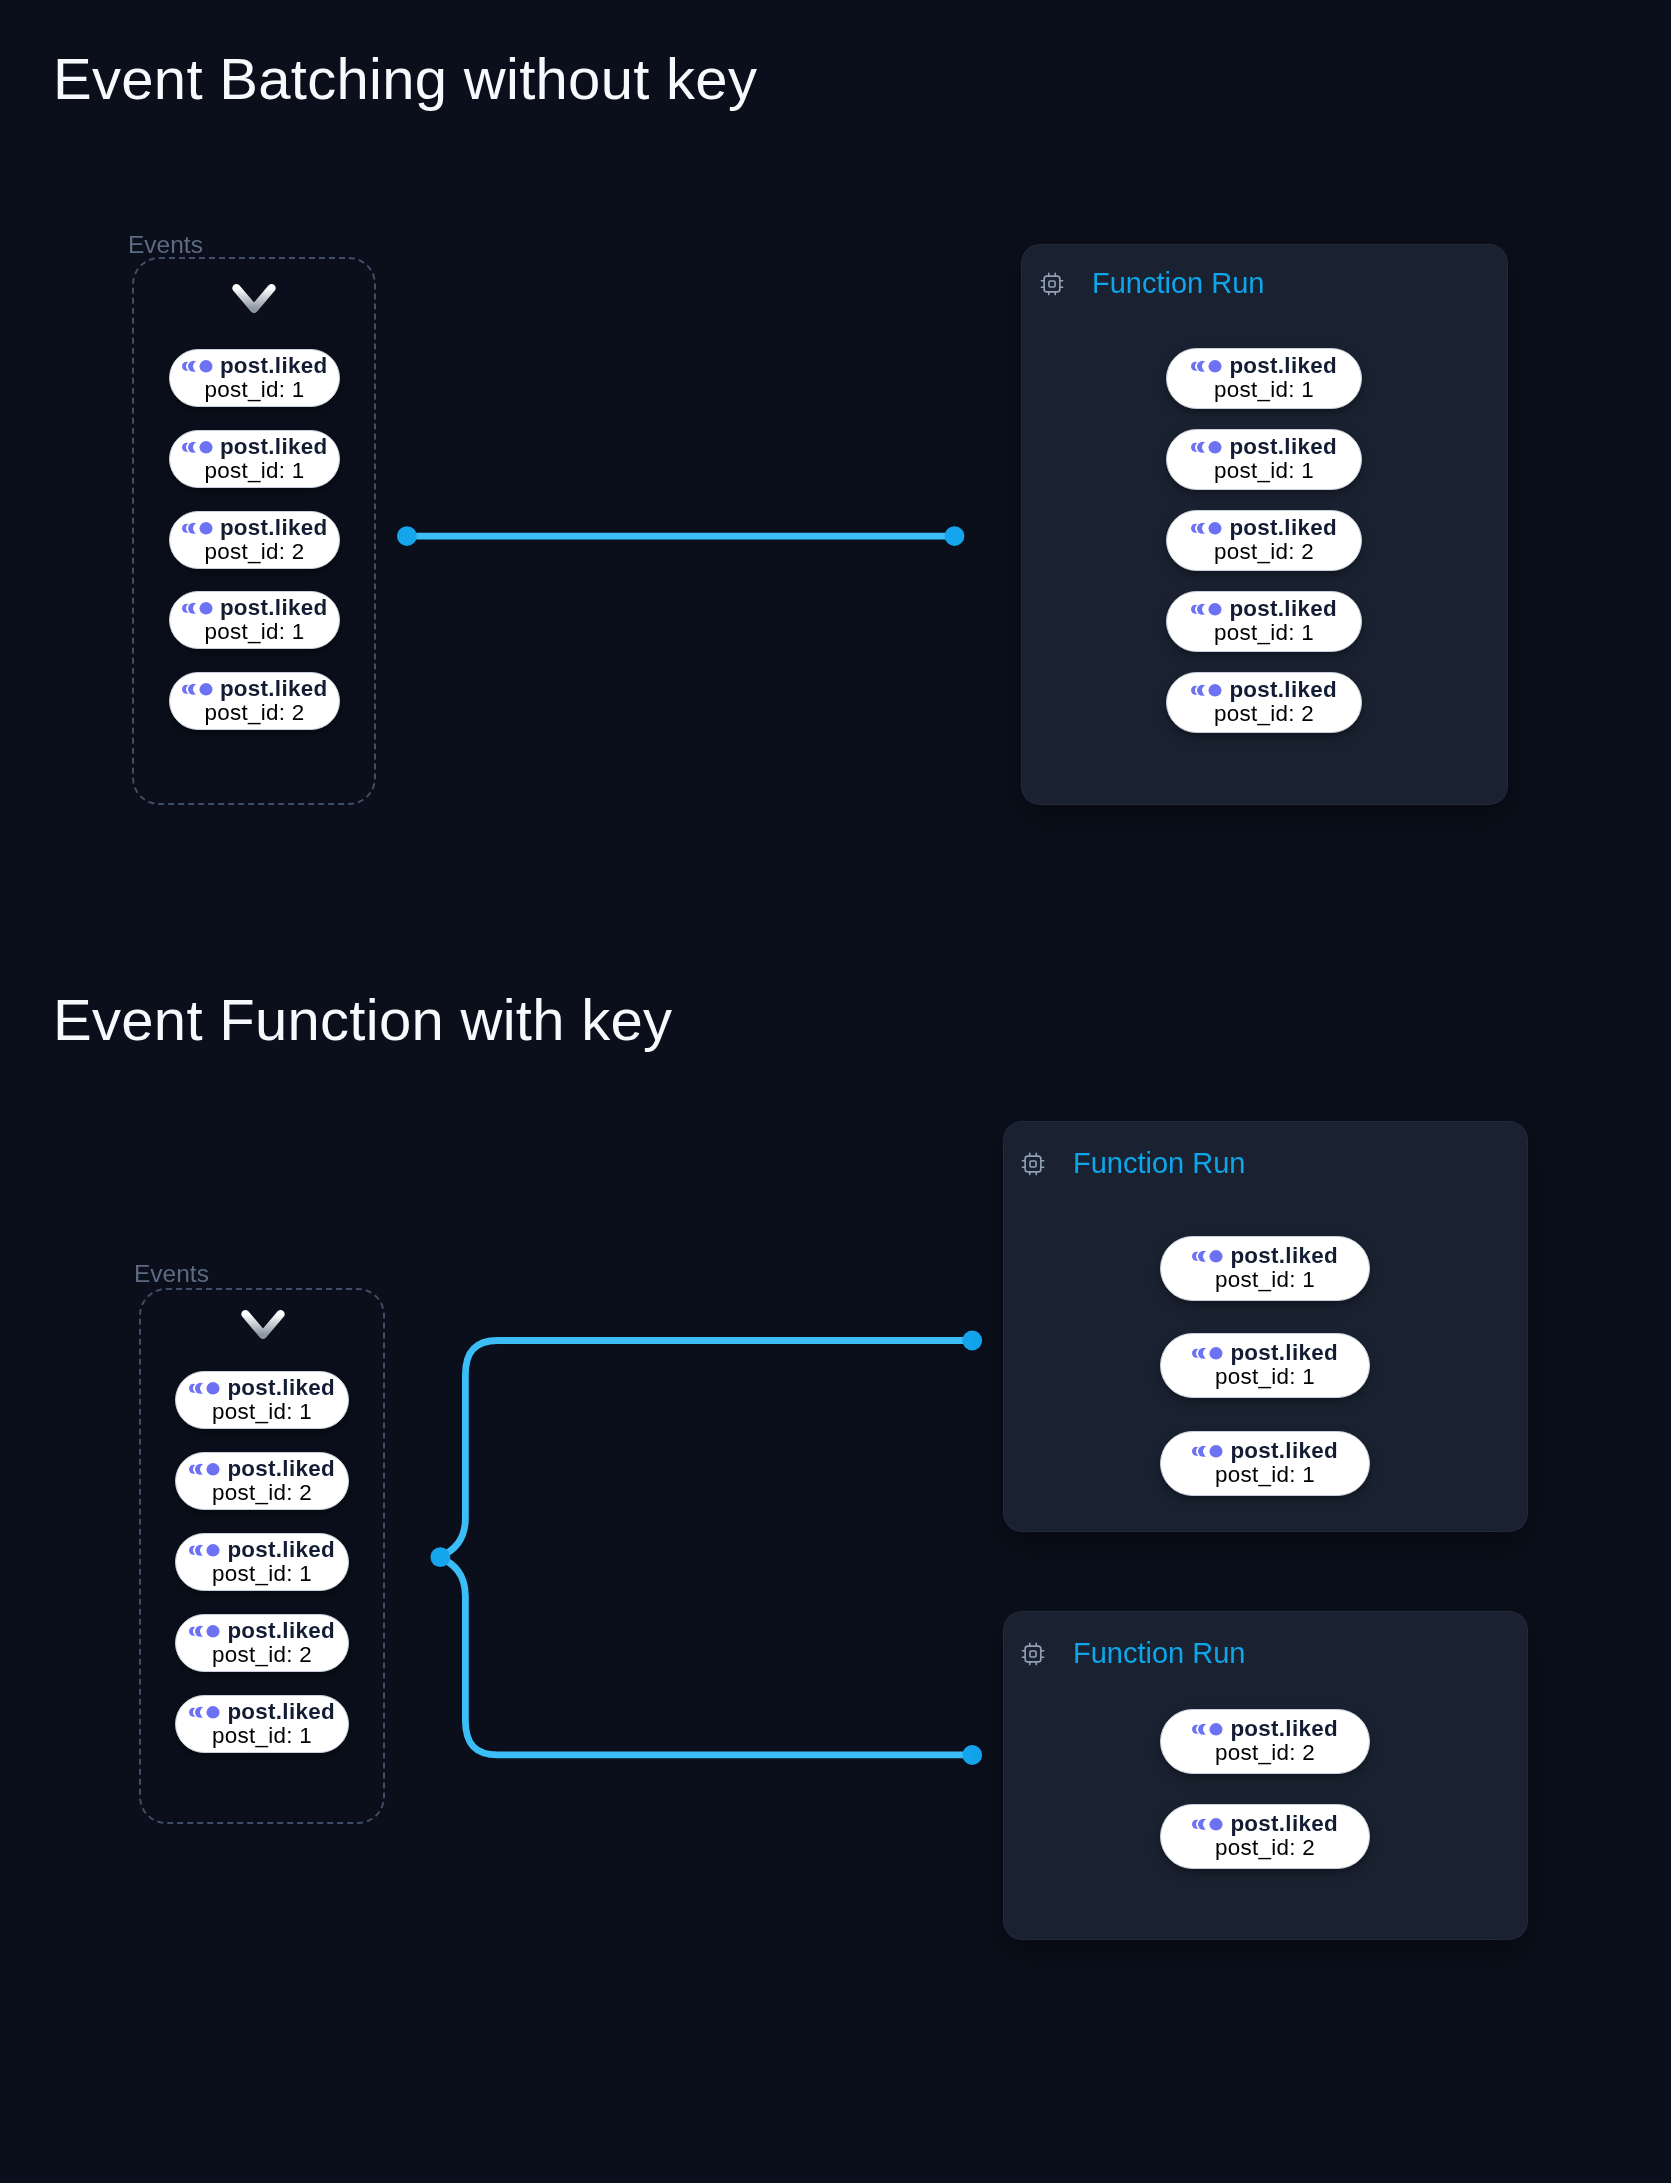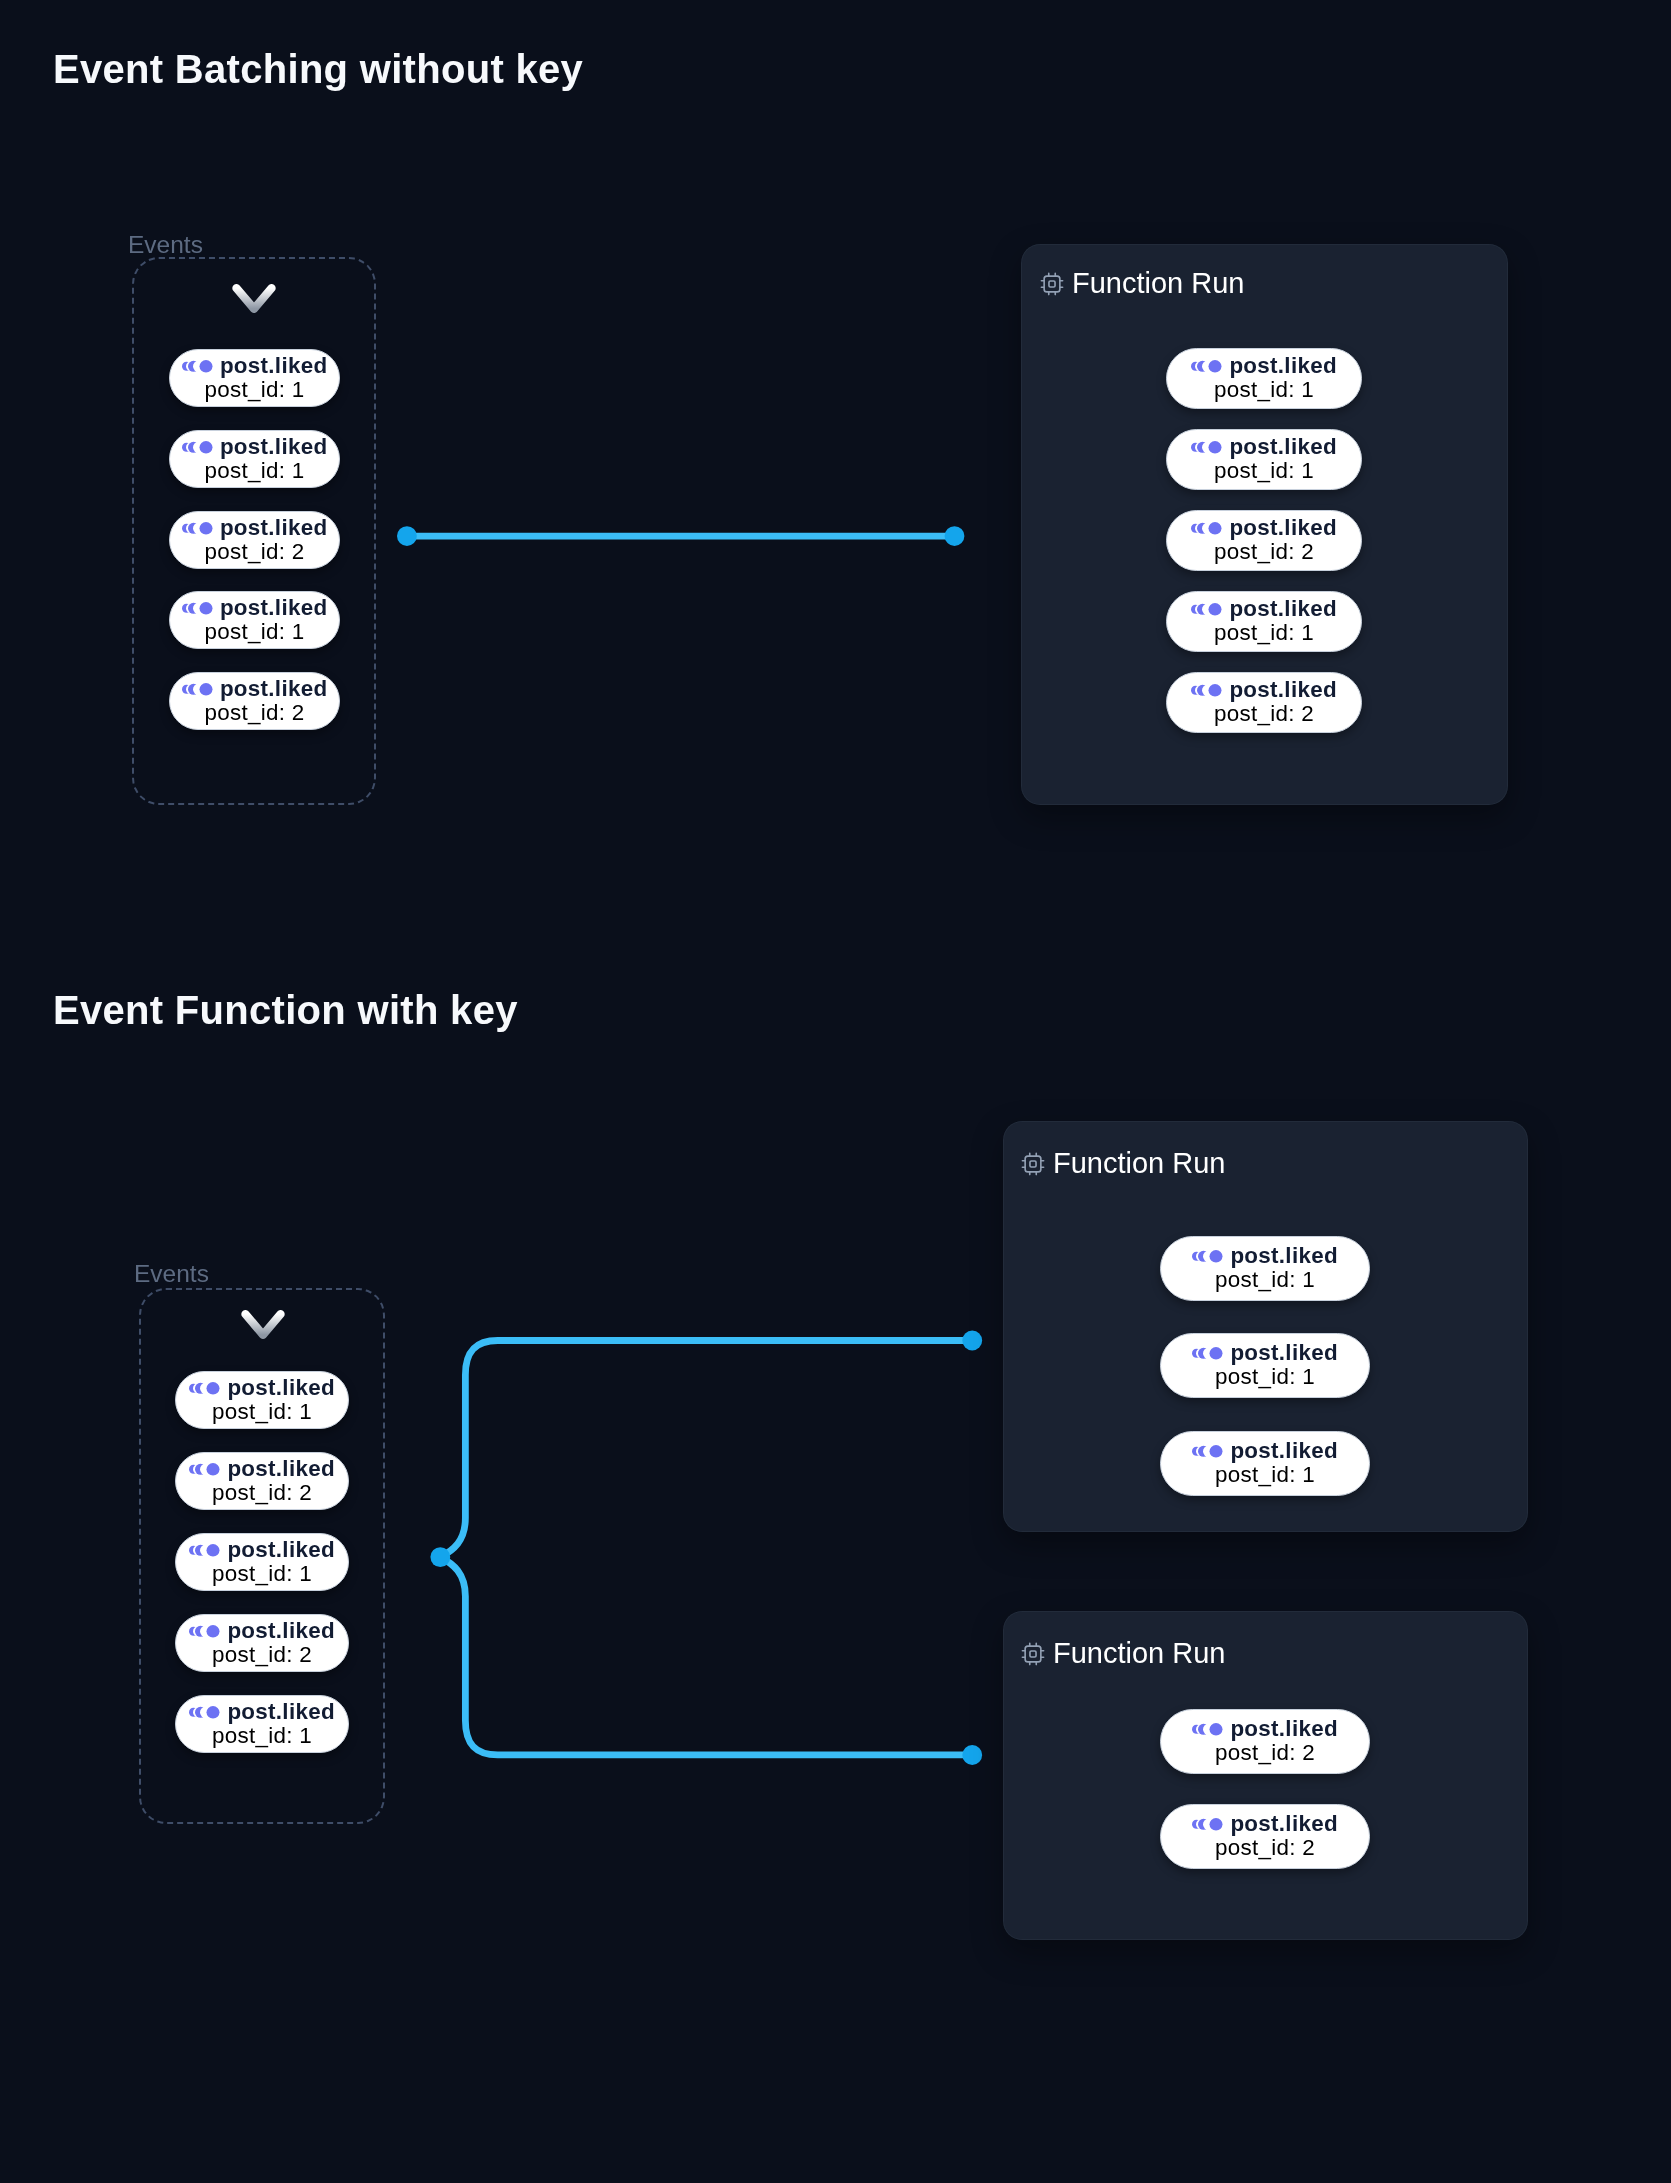--- a/index.html
+++ b/index.html
@@ -1,33 +1,33 @@
 <!DOCTYPE html>
 <html style="font-size:8.4px"><head>
 <meta charset="utf-8">
 <style>
   html,body{margin:0;padding:0;background:#0a0f1b;}
   #canvas{
     position:relative;width:1672px;height:2183px;overflow:hidden;
     background:#0a0f1b;font-family:"Liberation Sans",sans-serif;
   }
   .section-title{
-    position:absolute;color:#f7f9fc;font-size:40px;font-weight:700;
+    position:absolute;color:#f7f9fc;font-size:58px;font-weight:400;
     letter-spacing:0.3px;white-space:nowrap;line-height:1.15;
   }
   .events-label{position:absolute;color:#5d6b82;font-size:24.5px;font-weight:400;margin-top:40px;}
   .dashed-box{position:absolute;border:2.1px dashed #3f4d68;border-radius:27px;box-sizing:border-box;}
   .chevron{position:absolute;}
   .func-card{
     position:absolute;background:#1a2231;border-radius:19px;
     box-shadow:inset 0 0 0 1px rgba(148,163,184,.07), 0 12.5px 31px rgba(0,0,0,.35);
   }
   .func-header{
-    position:absolute;display:flex;align-items:center;gap:7px;
-    color:#ffffff;font-size:29px;font-weight:400;white-space:nowrap;line-height:1;
+    position:absolute;display:flex;align-items:center;gap:27px;
+    color:#0ea5e9;font-size:29px;font-weight:400;white-space:nowrap;line-height:1;
   }
   .chip{width:26px;height:26px;flex:0 0 auto;}
   .pill{
     position:absolute;background:#fff;border:1.6px solid #c7d0dc;border-radius:42px;
     display:flex;flex-direction:column;align-items:center;justify-content:center;gap:1.6px;
     box-shadow:0 4.2px 9.4px rgba(0,0,0,.35);box-sizing:border-box;
   }
   .pill-top{display:flex;align-items:center;gap:7.3px;line-height:1;}
   .pill-name{font-size:22.4px;font-weight:700;color:#121c33;letter-spacing:0.3px;}
   .pill-meta{font-size:22.4px;font-weight:500;color:#000000;letter-spacing:0.3px;line-height:1;}

